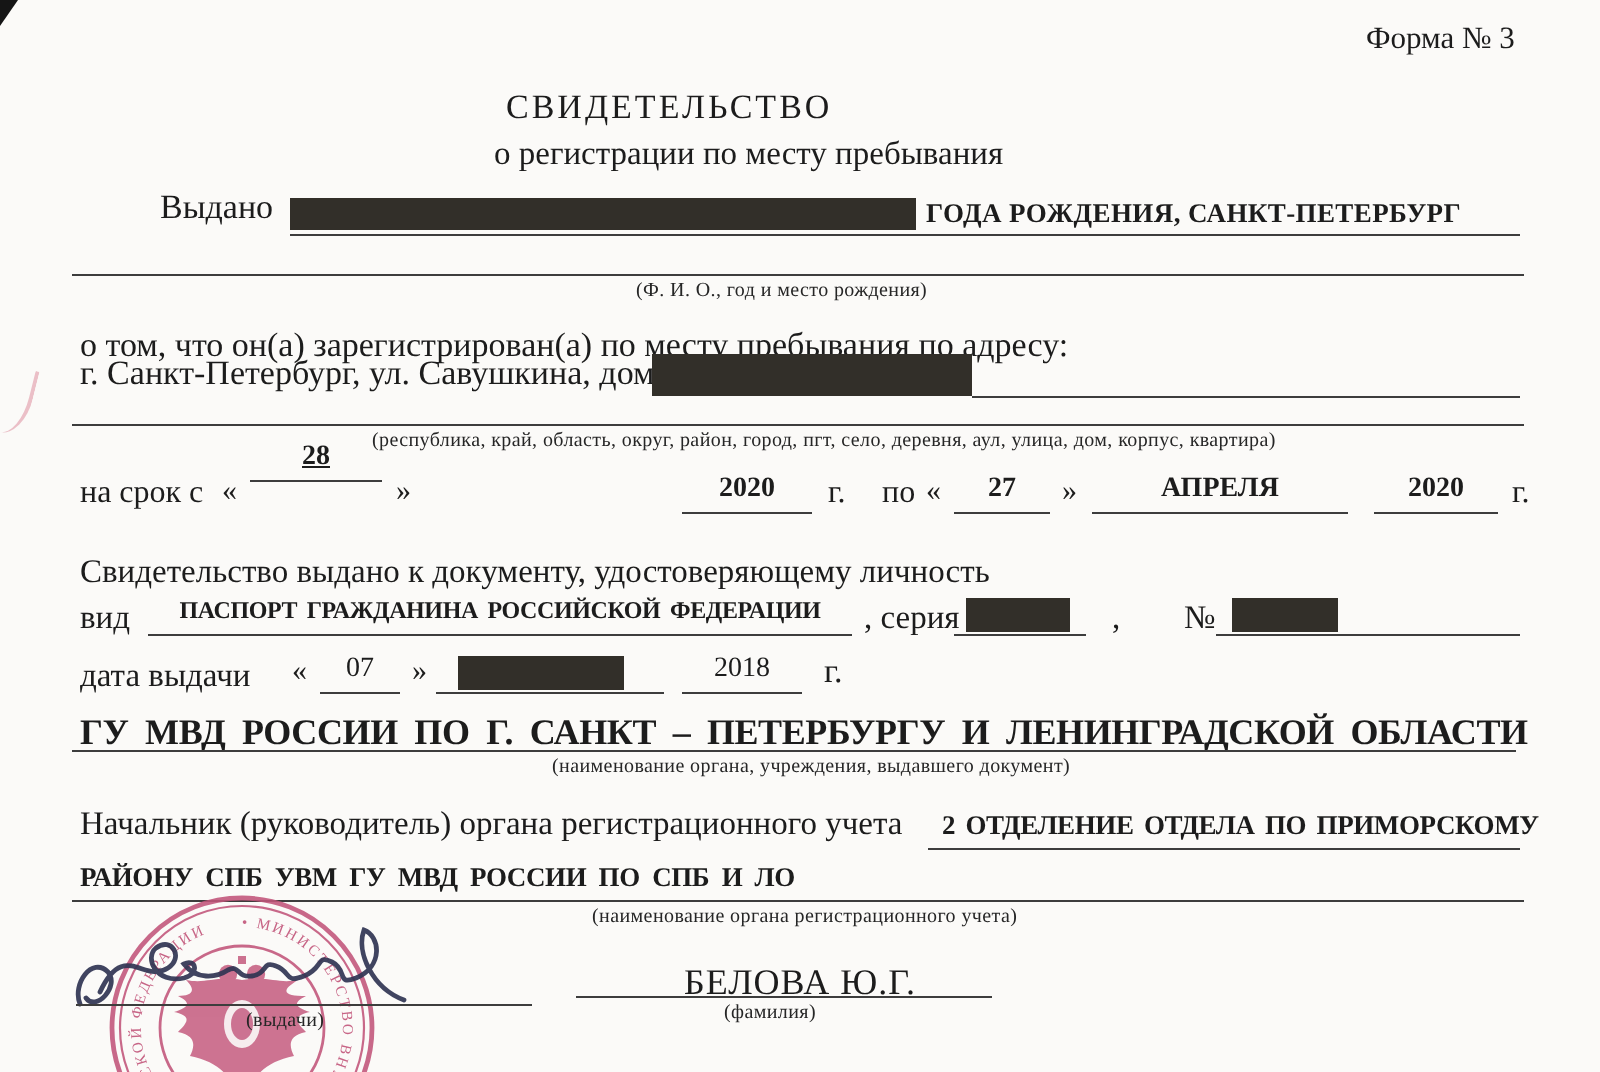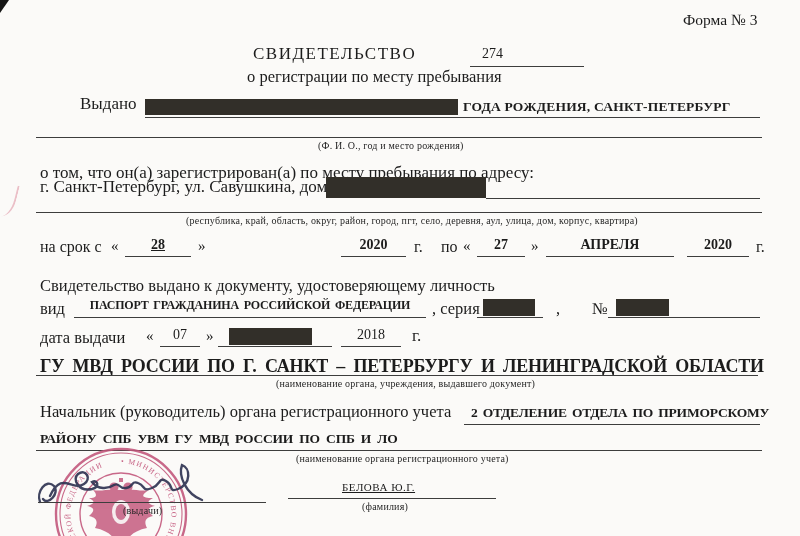--- a/index.html
+++ b/index.html
@@ -28,21 +28,20 @@
 <body>
 
 <div class="page">
 
   <div class="corner"></div>
   <div class="smudge"></div>
 
   <div class="abs" style="left:683px;top:11px;font-size:15.5px;">Форма № 3</div>
 
   <div class="abs" style="left:253px;top:44px;font-size:17px;letter-spacing:1.5px;">СВИДЕТЕЛЬСТВО</div>
-  <div class="slot" style="left:470px;top:46px;width:102px;height:20px;font-size:14px;text-align:left;padding-left:12px;">274</div>
   <div class="abs" style="left:247px;top:67px;font-size:16.5px;">о регистрации по месту пребывания</div>
 
   <div class="abs" style="left:80px;top:94px;font-size:17px;">Выдано</div>
   <div class="redact" style="left:145px;top:99px;width:313px;height:16px;"></div>
   <div class="abs b" style="left:463px;top:99px;font-size:13.5px;letter-spacing:.2px;">ГОДА РОЖДЕНИЯ, САНКТ-ПЕТЕРБУРГ</div>
   <div class="hline" style="left:145px;top:117px;width:615px;"></div>
 
   <div class="hline" style="left:36px;top:137px;width:726px;"></div>
   <div class="abs cap" style="left:318px;top:140px;">(Ф. И. О., год и место рождения)</div>
 
@@ -50,21 +49,21 @@
 
   <div class="abs" style="left:40px;top:177px;font-size:17px;">г. Санкт-Петербург, ул. Савушкина, дом</div>
   <div class="redact" style="left:326px;top:177px;width:160px;height:21px;"></div>
   <div class="hline" style="left:486px;top:198px;width:274px;"></div>
 
   <div class="hline" style="left:36px;top:212px;width:726px;"></div>
   <div class="abs cap" style="left:186px;top:215px;">(республика, край, область, округ, район, город, пгт, село, деревня, аул, улица, дом, корпус, квартира)</div>
 
   <div class="abs" style="left:40px;top:238px;font-size:16px;">на срок с</div>
   <div class="abs" style="left:111px;top:238px;font-size:15px;">«</div>
-  <div class="slot val" style="left:125px;top:237px;width:66px;height:19px;text-decoration:underline;">28</div>
+  <div class="slot val" style="left:125px;top:221px;width:66px;height:19px;text-decoration:underline;">28</div>
   <div class="abs" style="left:198px;top:238px;font-size:15px;">»</div>
   <div class="slot val" style="left:341px;top:237px;width:65px;height:19px;">2020</div>
   <div class="abs" style="left:414px;top:238px;font-size:16px;">г.</div>
   <div class="abs" style="left:441px;top:238px;font-size:16px;">по</div>
   <div class="abs" style="left:463px;top:238px;font-size:15px;">«</div>
   <div class="slot val" style="left:477px;top:237px;width:48px;height:19px;">27</div>
   <div class="abs" style="left:531px;top:238px;font-size:15px;">»</div>
   <div class="slot val" style="left:546px;top:237px;width:128px;height:19px;">АПРЕЛЯ</div>
   <div class="slot val" style="left:687px;top:237px;width:62px;height:19px;">2020</div>
   <div class="abs" style="left:756px;top:238px;font-size:16px;">г.</div>
@@ -128,17 +127,17 @@
     <ellipse cx="68" cy="66" rx="5.5" ry="8" fill="#c2557a" opacity="0.8"></ellipse>
   </svg>
 
   <svg style="left:34px;top:462px;" width="210" height="52" viewBox="0 0 210 52">
     <path d="M6,40 C2,30 12,16 20,24 C26,31 14,44 9,37 M16,34 C28,8 38,30 50,22 C58,17 52,6 44,12 C38,17 44,30 58,27 C66,25 64,17 58,20 C64,28 74,27 80,23 C86,20 84,27 92,26 C100,25 97,18 104,21 C112,24 108,30 118,26 C128,22 124,15 132,19 C140,23 134,31 144,27 C158,21 156,6 148,3 C144,14 152,32 168,38" fill="none" stroke="#303453" stroke-width="2.4" stroke-linecap="round" opacity="0.92"></path>
   </svg>
 
   <div class="hline" style="left:38px;top:502px;width:228px;"></div>
   <div class="abs cap" style="left:123px;top:505px;">(выдачи)</div>
 
-  <div class="abs" style="left:342px;top:481px;font-size:11px;letter-spacing:.5px;text-decoration:underline;">БЕЛОВА  Ю.Г.</div>
+  <div class="abs" style="left:342px;top:481px;font-size:18px;letter-spacing:.5px;">БЕЛОВА  Ю.Г.</div>
   <div class="hline" style="left:288px;top:498px;width:208px;"></div>
   <div class="abs cap" style="left:362px;top:501px;">(фамилия)</div>
 
 </div>
 
 </body></html>

